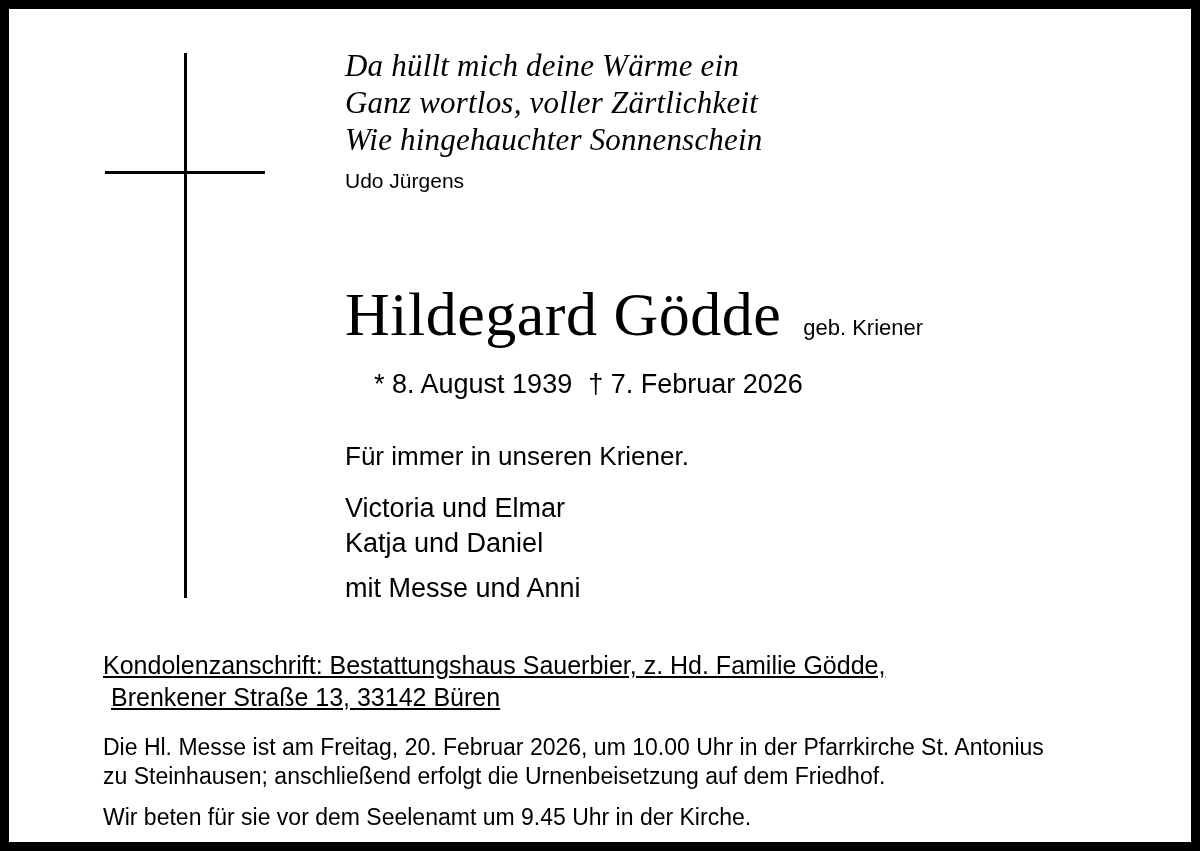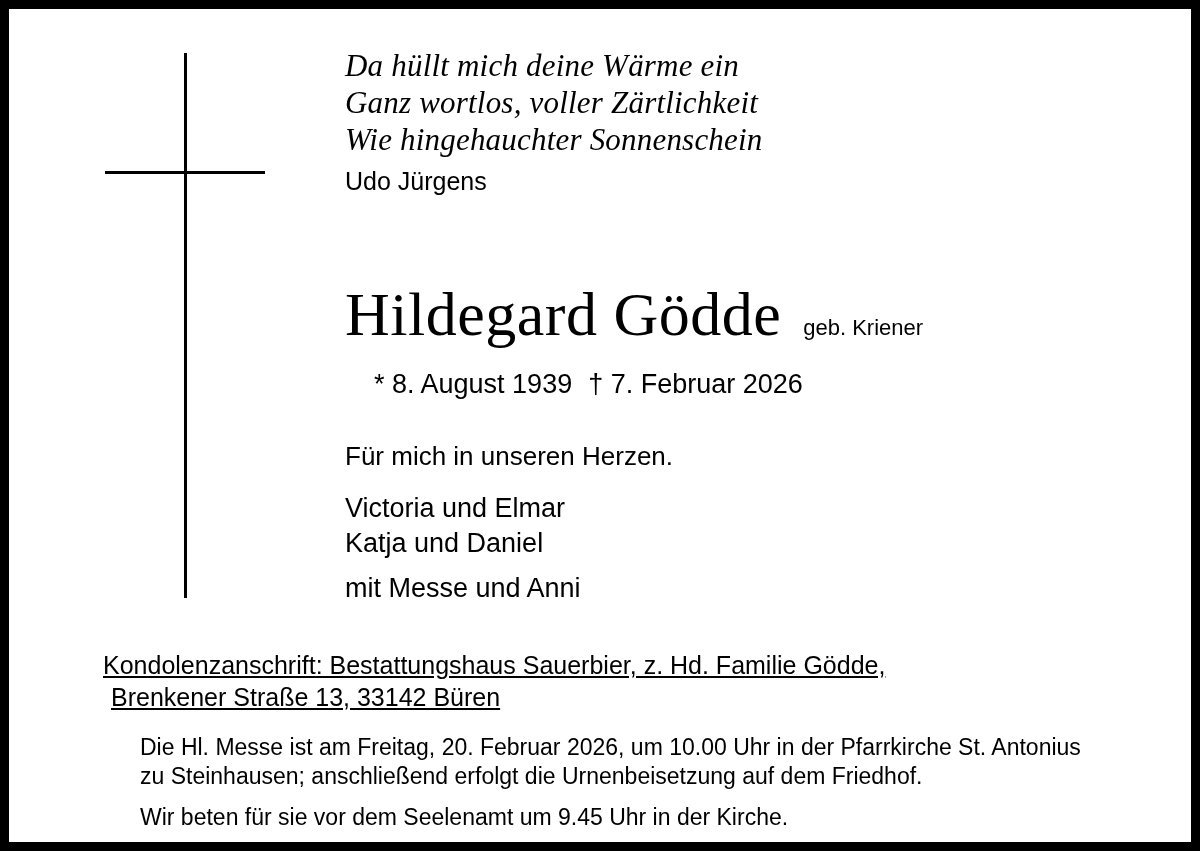--- a/index.html
+++ b/index.html
@@ -65,21 +65,21 @@
     font-family: "Liberation Serif", serif;
     font-style: italic;
     font-size: 31px;
     line-height: 37px;
     letter-spacing: 0.2px;
     white-space: nowrap;
   }
   .poem-author {
     margin-top: 10px;
     font-family: "Liberation Sans", sans-serif;
-    font-size: 25px;
+    font-size: 21px;
     line-height: 26px;
   }
 
   
   .name-row {
     position: absolute;
     left: 336px;
     top: 272px;
     display: flex;
     align-items: baseline;
@@ -154,21 +154,20 @@
   .service {
     position: absolute;
     left: 94px;
     top: 724px;
     width: 1040px;
   }
   .service-line {
     font-size: 23px;
     line-height: 29px;
     white-space: nowrap;
-    margin-left: 37px;
   }
   .service-line.last {
     margin-top: 12px;
   }
 </style>
 </head>
 <body>
 
 <div class="obituary">
   <div class="inner">
@@ -187,21 +186,21 @@
 
     <div class="name-row">
       <div class="name">Hildegard Gödde</div>
       <div class="maiden">geb. Kriener</div>
     </div>
 
     <div class="dates">
       <span>* 8. August 1939</span><span class="gap"></span><span>† 7. Februar 2026</span>
     </div>
 
-    <div class="memorial">Für mich in unseren Herzen.</div>
+    <div class="memorial">Für immer in unseren Kriener.</div>
 
     <div class="mourners">
       <div class="mourner m1">Victoria und Elmar</div>
       <div class="mourner m0">Katja und Daniel</div>
       <div class="mourner m2">mit Messe und Anni</div>
     </div>
 
     <div class="condolence">
       <div class="condolence-line l0">Kondolenzanschrift: Bestattungshaus Sauerbier, z. Hd. Familie Gödde,</div>
       <div class="condolence-line l1">Brenkener Straße 13, 33142 Büren</div>

